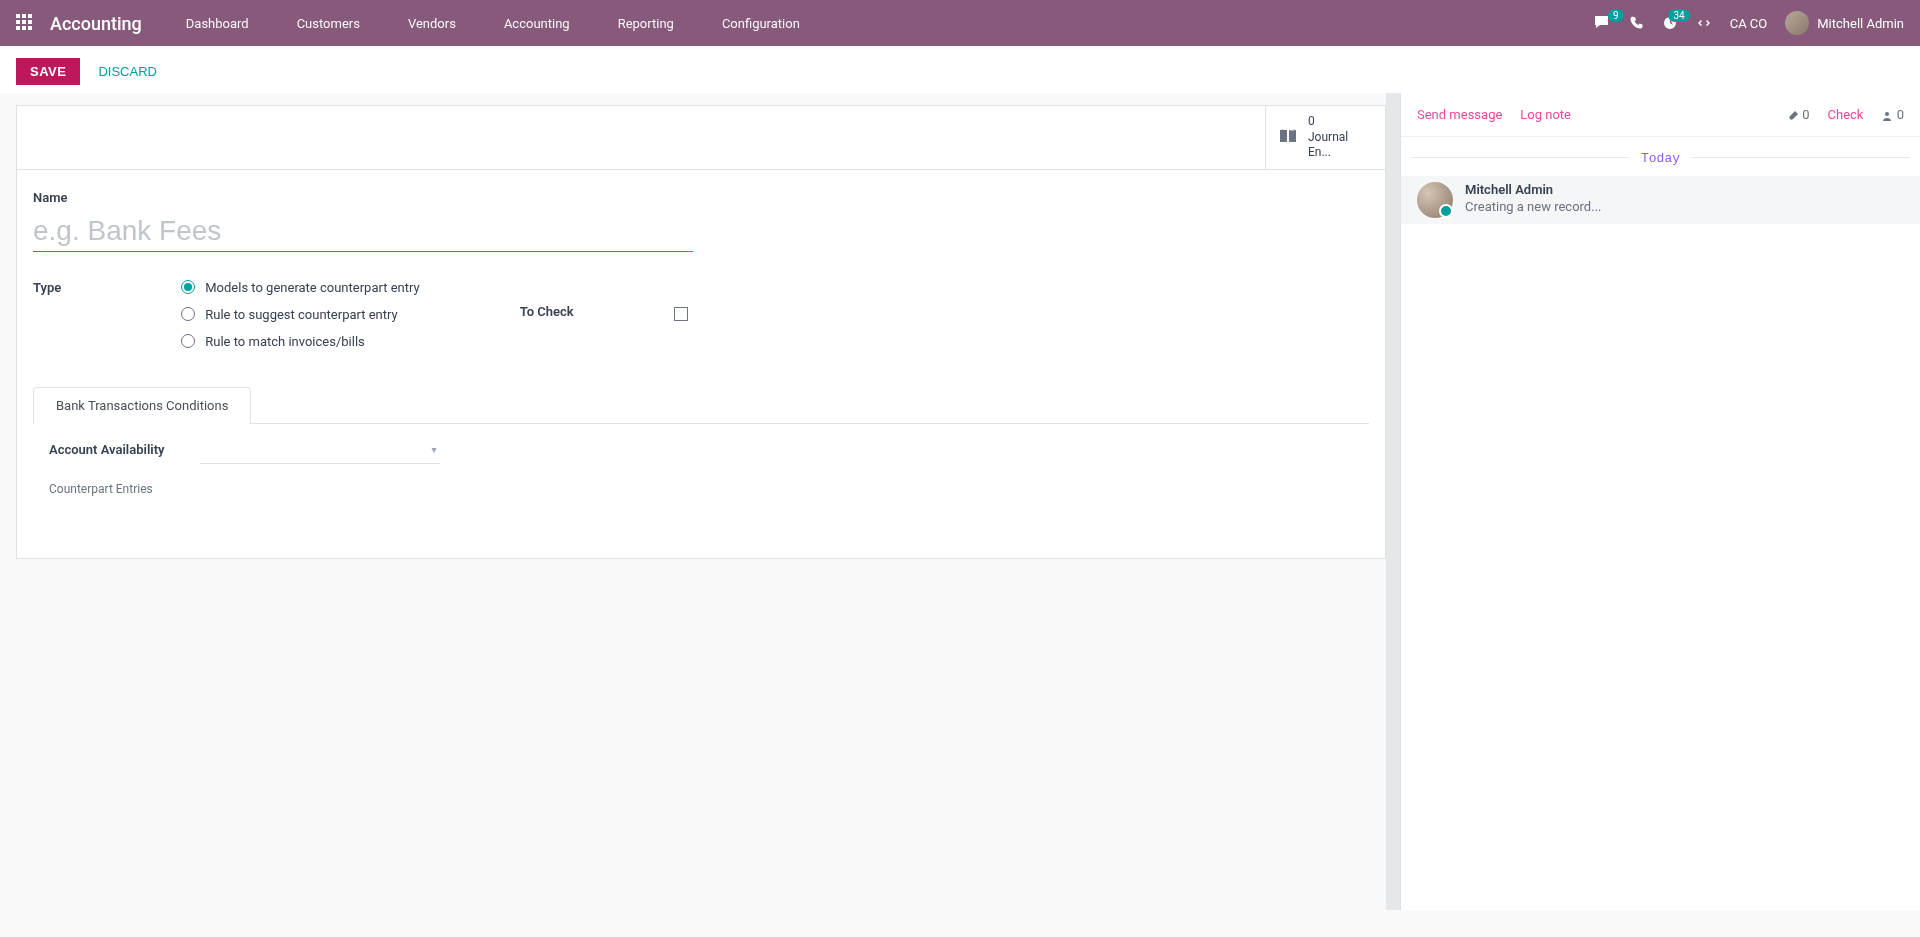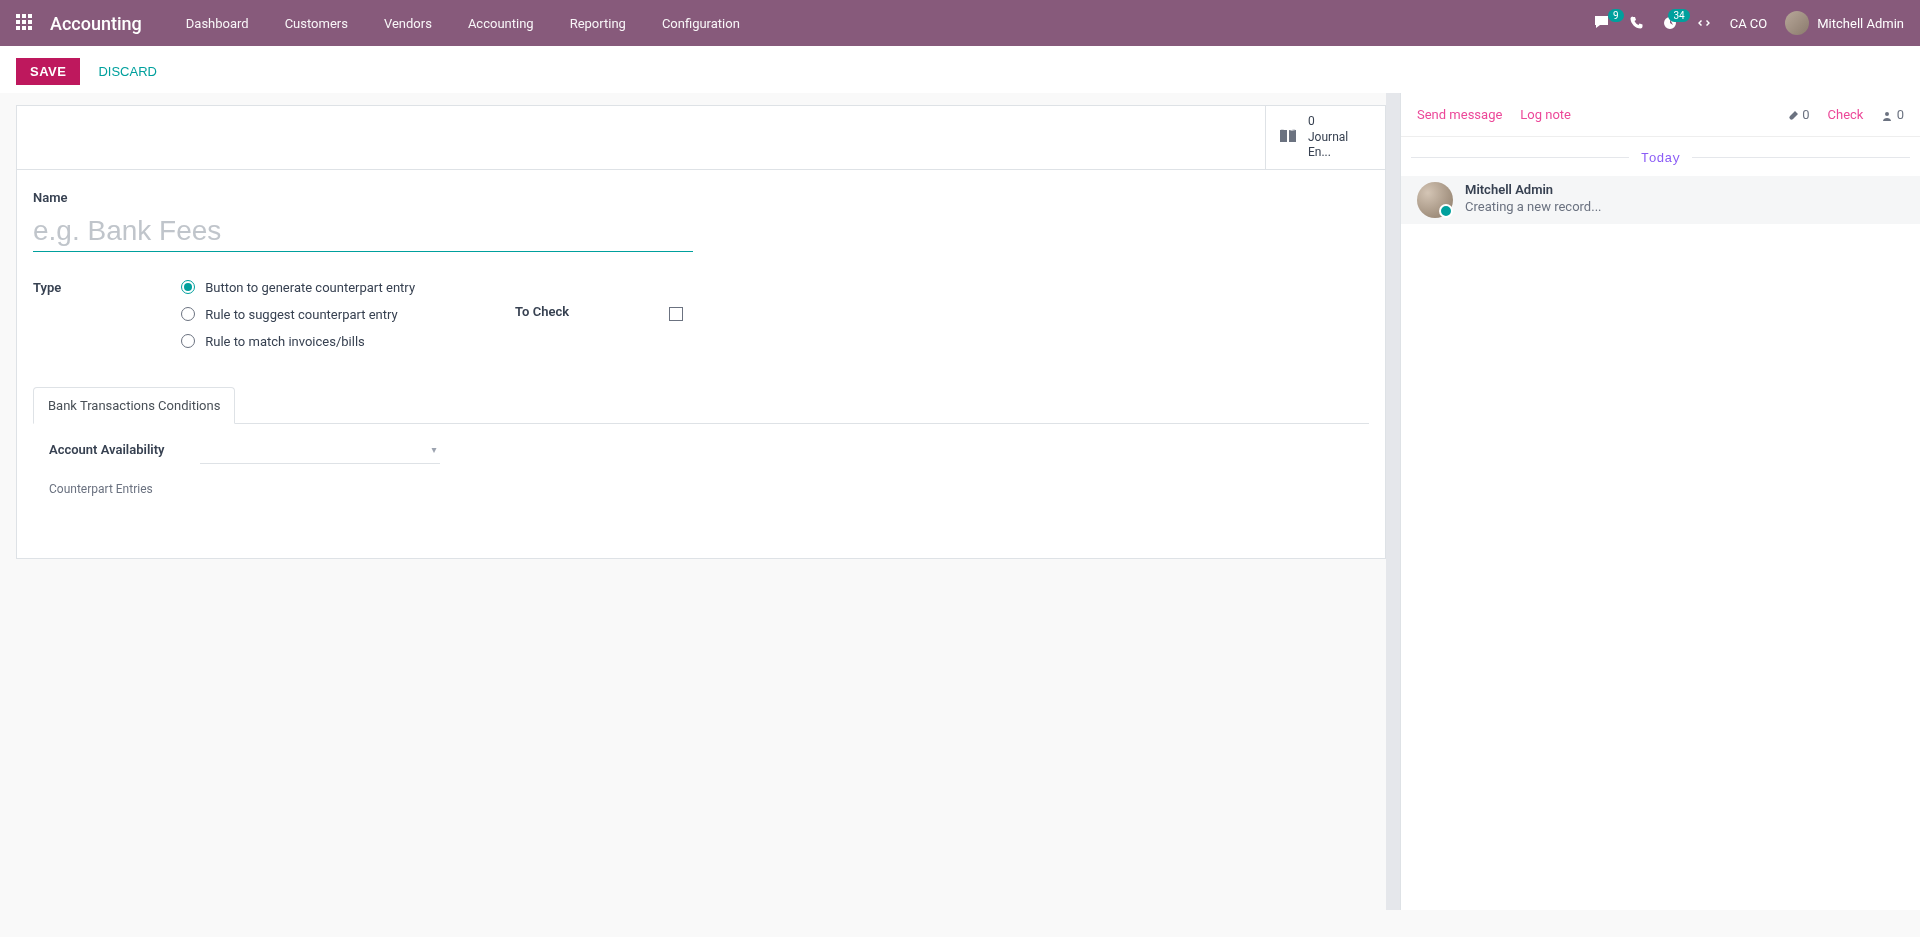--- a/index.html
+++ b/index.html
@@ -3,21 +3,21 @@
 <meta charset="utf-8">
 <style>
 * { margin: 0; padding: 0; box-sizing: border-box; }
 body { font-family: -apple-system, BlinkMacSystemFont, "Segoe UI", Roboto, "Helvetica Neue", Arial, sans-serif; font-size: 13px; color: #374151; background: #f9f9f9; }
 
 
 .topnav { background: #875a7b; height: 46px; display: flex; align-items: center; padding: 0 16px; color: #fff; }
 .apps-icon { width: 18px; height: 18px; display: grid; grid-template-columns: repeat(3, 4px); grid-template-rows: repeat(3, 4px); gap: 2px; margin-right: 16px; cursor: pointer; }
 .apps-icon span { background: #fff; }
 .brand { font-size: 18px; font-weight: 500; margin-right: 28px; }
-.nav-menu { display: flex; gap: 4px; }
+.nav-menu { display: flex; gap: 16px; }
 .nav-menu a { color: #fff; text-decoration: none; padding: 0 16px; font-size: 13px; cursor: pointer; opacity: 0.95; }
 .nav-right { margin-left: auto; display: flex; align-items: center; gap: 18px; }
 .nav-icon { position: relative; cursor: pointer; display: flex; align-items: center; }
 .badge { background: #00a09d; color: #fff; font-size: 10px; padding: 1px 5px; border-radius: 8px; position: absolute; top: -6px; right: -12px; }
 .company { font-size: 13px; }
 .user-block { display: flex; align-items: center; gap: 8px; cursor: pointer; }
 .avatar-small { width: 24px; height: 24px; border-radius: 50%; background: linear-gradient(135deg, #b8a89a, #8a7a6c); }
 
 
 .header-area { padding: 12px 16px 8px; background: #fff; }
@@ -52,21 +52,21 @@
 .radio-item { display: flex; align-items: center; gap: 10px; cursor: pointer; }
 .radio-circle { width: 14px; height: 14px; border: 1px solid #6b7280; border-radius: 50%; display: flex; align-items: center; justify-content: center; }
 .radio-circle.checked { border-color: #00a09d; }
 .radio-circle.checked::after { content: ''; width: 8px; height: 8px; background: #00a09d; border-radius: 50%; }
 .checkbox-field { display: flex; align-items: center; gap: 100px; }
 .checkbox-box { width: 14px; height: 14px; border: 1px solid #6b7280; cursor: pointer; }
 
 
 .tabs { margin-top: 38px; }
 .tab-header { display: flex; border-bottom: 1px solid #dee2e6; }
-.tab { padding: 10px 14px; font-size: 13px; color: #495057; border: 1px solid #dee2e6; border-bottom: 1px solid #fff; margin-bottom: -1px; cursor: pointer; border-radius: 4px 4px 0 0; }
+.tab { padding: 10px 22px; font-size: 13px; color: #495057; border: 1px solid #dee2e6; border-bottom: 1px solid #fff; margin-bottom: -1px; cursor: pointer; border-radius: 4px 4px 0 0; }
 .tab-content { padding: 18px 16px; }
 .journals-row { display: flex; align-items: center; gap: 36px; margin-bottom: 18px; }
 .dropdown { width: 240px; border-bottom: 1px solid #dee2e6; height: 22px; position: relative; }
 .dropdown::after { content: '▾'; position: absolute; right: 4px; top: 2px; color: #9ca3af; font-size: 10px; }
 .section-label { font-size: 12px; color: #6b7280; margin-bottom: 14px; }
 
 
 .entries-table { width: 100%; border-collapse: collapse; }
 .entries-table th { text-align: left; font-size: 13px; font-weight: 600; padding: 10px 10px; border-bottom: 1px solid #dee2e6; color: #374151; }
 .entries-table td { padding: 10px; font-size: 13px; }
@@ -174,21 +174,21 @@
       <div class="form-body">
         <div class="field-label">Name</div>
         <input class="name-input" placeholder="e.g. Bank Fees" style="">
 
         <div class="row-fields">
           <div class="col-left">
             <div class="field-label">Type</div>
             <div class="radio-group">
               <div class="radio-item">
                 <span class="radio-circle checked"></span>
-                <span>Button to generate counterpart entry</span>
+                <span>Models to generate counterpart entry</span>
               </div>
               <div class="radio-item">
                 <span class="radio-circle"></span>
                 <span>Rule to suggest counterpart entry</span>
               </div>
               <div class="radio-item">
                 <span class="radio-circle"></span>
                 <span>Rule to match invoices/bills</span>
               </div>
             </div>

